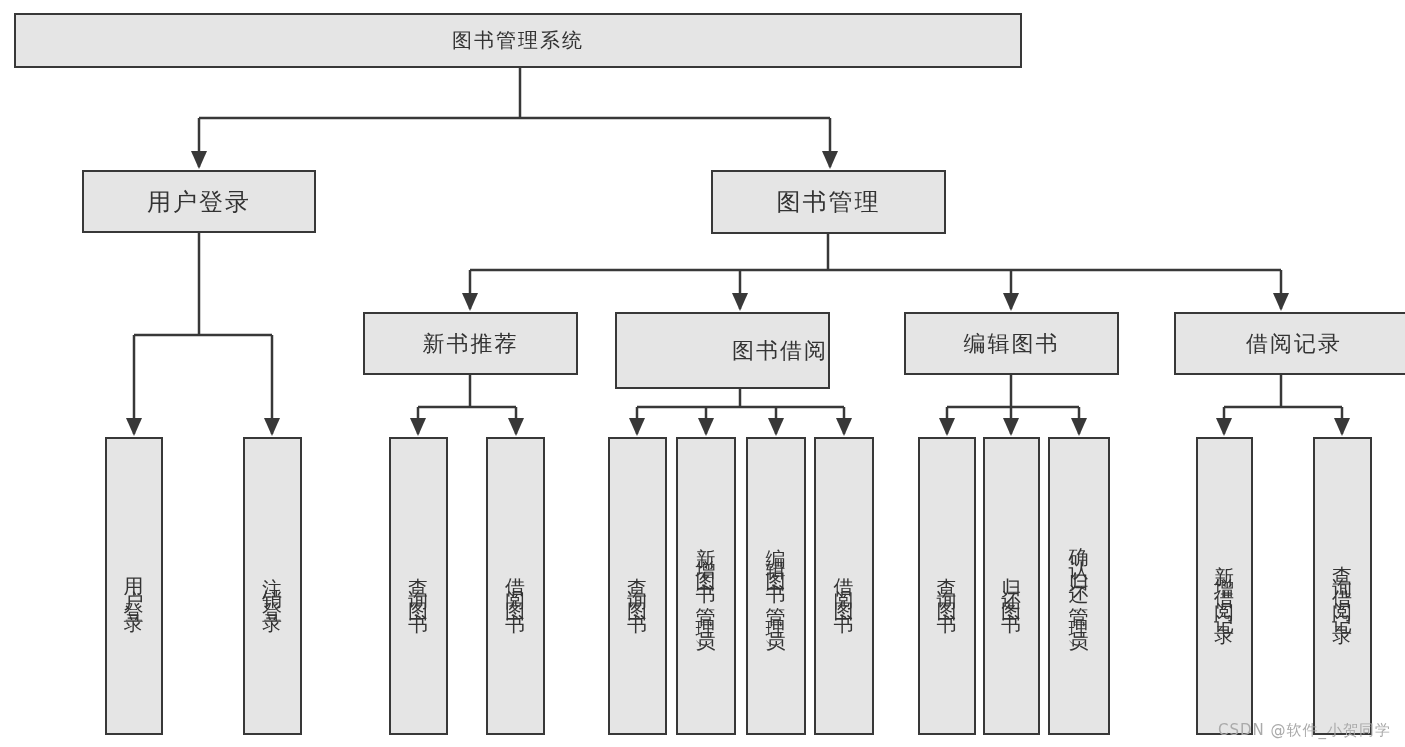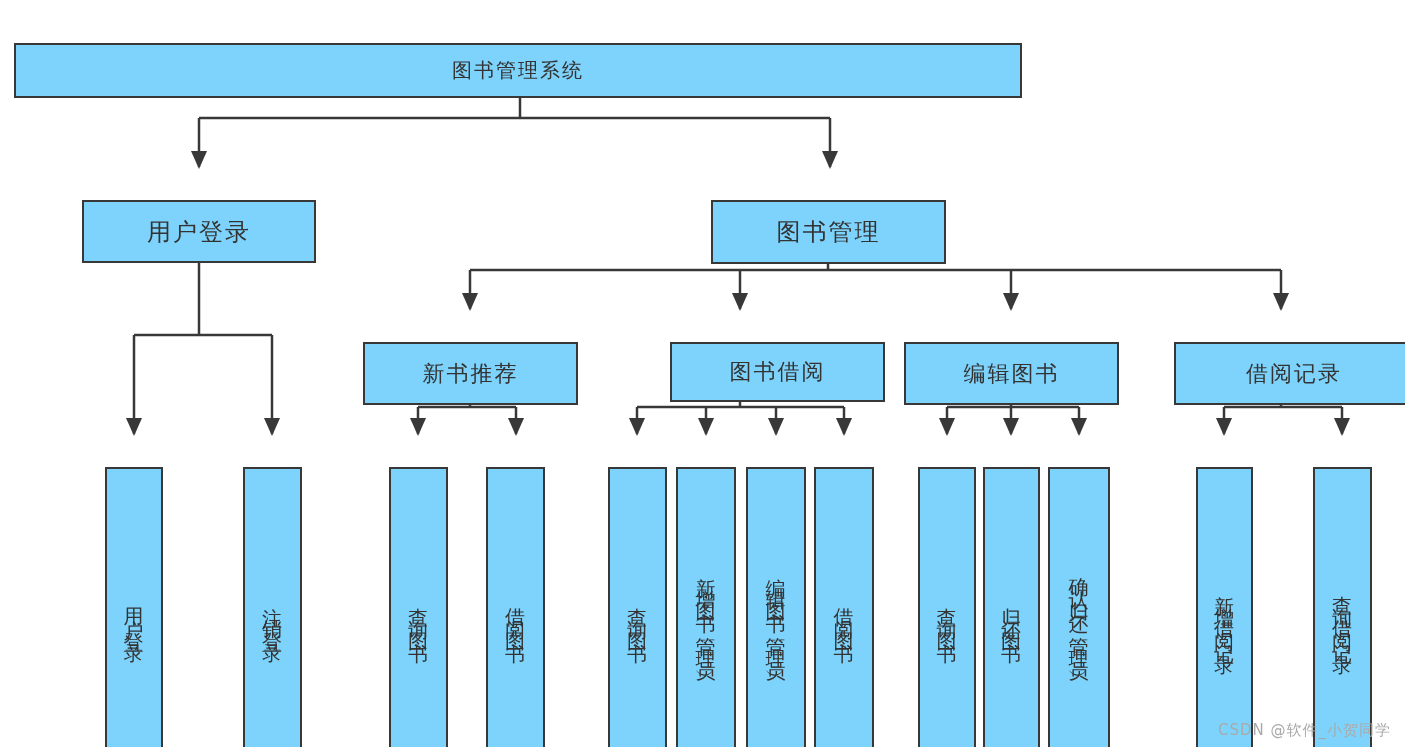--- a/index.html
+++ b/index.html
@@ -7,47 +7,46 @@
     position:relative;
     width:1405px;height:747px;
     background:#ffffff;
     font-family:"DejaVu Sans","Liberation Sans",sans-serif;
     color:#333333;
     overflow:hidden;
   }
   #wires{position:absolute;left:0;top:0;width:1405px;height:747px;}
   .node{
     position:absolute;
-    background:#7dd3fc;
+    background:#e5e5e5;
     border:2px solid #383838;
     display:flex;align-items:center;justify-content:center;
     box-sizing:border-box;
     color:#333333;
     z-index:2;
-    margin-top:30px;
   }
   .h-label{letter-spacing:2px;white-space:nowrap;}
   .root-node{font-size:20px;}
   .l2-node{font-size:24px;}
   .l3-node{font-size:22px;}
   .leaf{z-index:2;}
   .v-label{
     writing-mode:vertical-rl;
     text-orientation:mixed;
     font-size:20px;
     letter-spacing:12px;
     line-height:1;
     white-space:nowrap;
   }
   
   .b-root{left:14px;top:13px;width:1008px;height:55px;}
   .b-l2-0{left:82px;top:170px;width:234px;height:63px;}
   .b-l2-1{left:711px;top:170px;width:235px;height:64px;}
   .b-l3-0{left:363px;top:312px;width:215px;height:63px;}
-  .b-l3-1{left:670px;top:312px;width:215px;height:60px;}
+  .b-l3-1{left:615px;top:312px;width:215px;height:77px;justify-content:flex-end;}
   .b-l3-2{left:904px;top:312px;width:215px;height:63px;}
   .b-l3-3{left:1174px;top:312px;width:240px;height:63px;}
   .b-lf-0{left:105px;top:437px;width:58px;height:298px;}
   .b-lf-1{left:243px;top:437px;width:59px;height:298px;}
   .b-lf-2{left:389px;top:437px;width:59px;height:298px;}
   .b-lf-3{left:486px;top:437px;width:59px;height:298px;}
   .b-lf-4{left:608px;top:437px;width:59px;height:298px;}
   .b-lf-5{left:676px;top:437px;width:60px;height:298px;}
   .b-lf-6{left:746px;top:437px;width:60px;height:298px;}
   .b-lf-7{left:814px;top:437px;width:60px;height:298px;}

